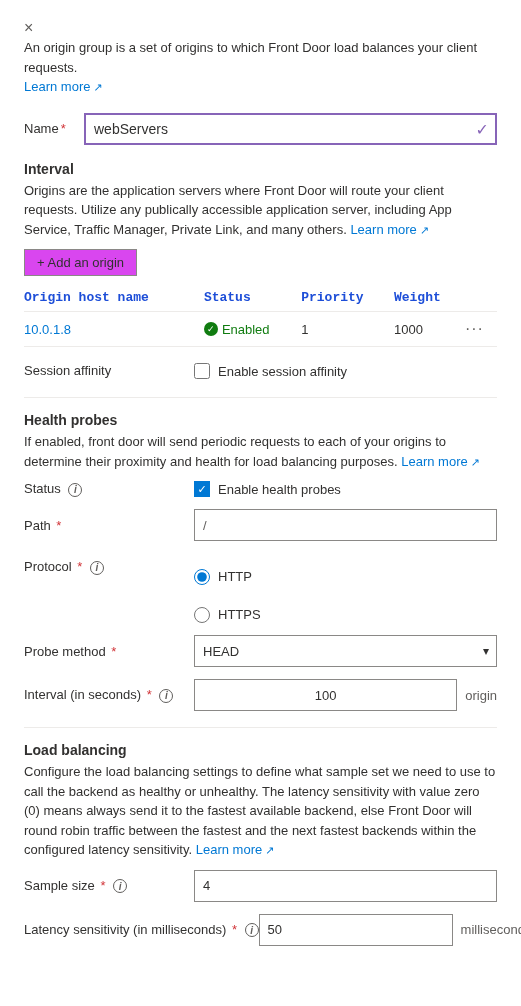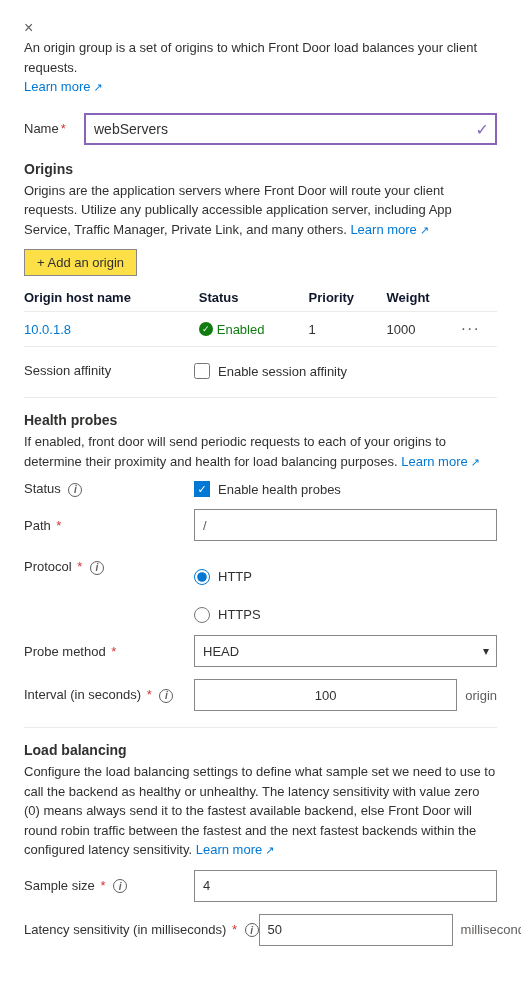--- a/index.html
+++ b/index.html
@@ -126,39 +126,40 @@
       font-size: 13px;
       color: #323130;
       line-height: 1.5;
       margin-bottom: 10px;
     }
     .add-origin-btn {
       display: inline-flex;
       align-items: center;
       gap: 6px;
       border: 1px solid #8a8886;
-      background: #fde047;
+      background: #d946ef;
       padding: 5px 12px;
       font-size: 13px;
       color: #323130;
       cursor: pointer;
       margin-bottom: 10px;
     }
     .table {
       width: 100%;
       border-collapse: collapse;
       margin-bottom: 14px;
     }
     .table th {
       font-size: 13px;
       font-weight: 600;
-      color: #0f172a;
+      color: #1d4ed8;
       text-align: left;
       padding: 4px 4px 6px 0;
       border-bottom: 1px solid #edebe9;
+      font-family: Liberation Mono, monospace;
     }
     .table td {
       font-size: 13px;
       color: #323130;
       padding: 8px 4px 8px 0;
       border-bottom: 1px solid #edebe9;
       vertical-align: middle;
     }
     .table td.link {
       color: #0078d4;
@@ -333,21 +334,21 @@
     <div class="name-label">
       <span>Name</span><span class="required">*</span>
     </div>
     <div class="name-input-wrapper">
       <input class="name-input" type="text" value="webServers" style="">
       <span class="name-check">✓</span>
     </div>
   </div>
 
   <div class="section">
-    <div class="section-title">Origins</div>
+    <div class="section-title">Interval</div>
     <p class="section-desc">
       <span>Origins are the application servers where Front Door will route your client requests. Utilize any publically accessible application server, including App Service, Traffic Manager, Private Link, and many others.</span>
       <a href="#" class="learn-more">Learn more</a>
     </p>
     <button class="add-origin-btn">+ Add an origin</button>
 
     <table class="table">
       <thead>
         <tr>
           <th>Origin host name</th>

